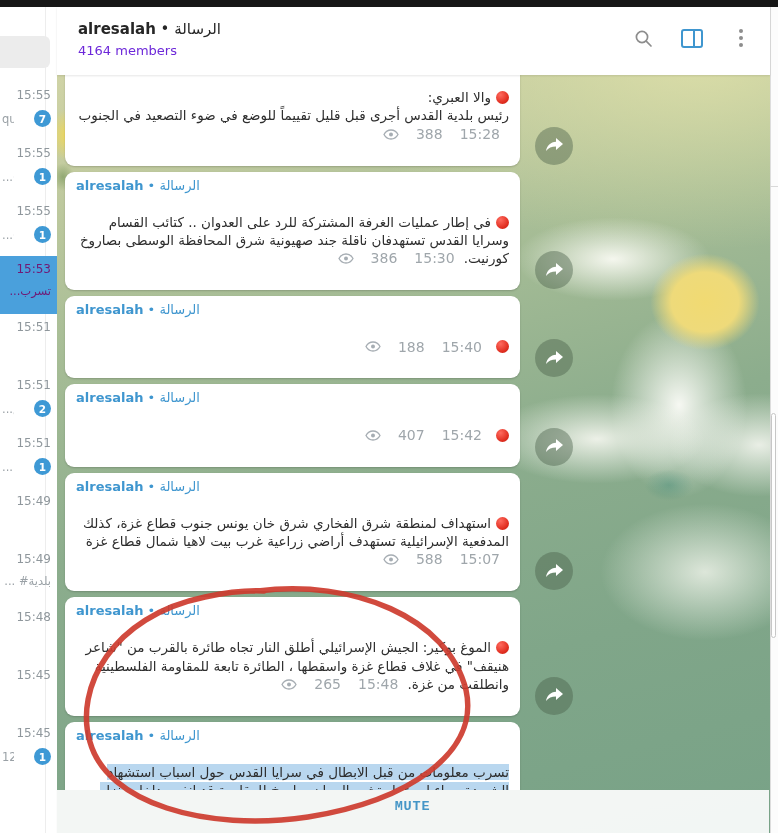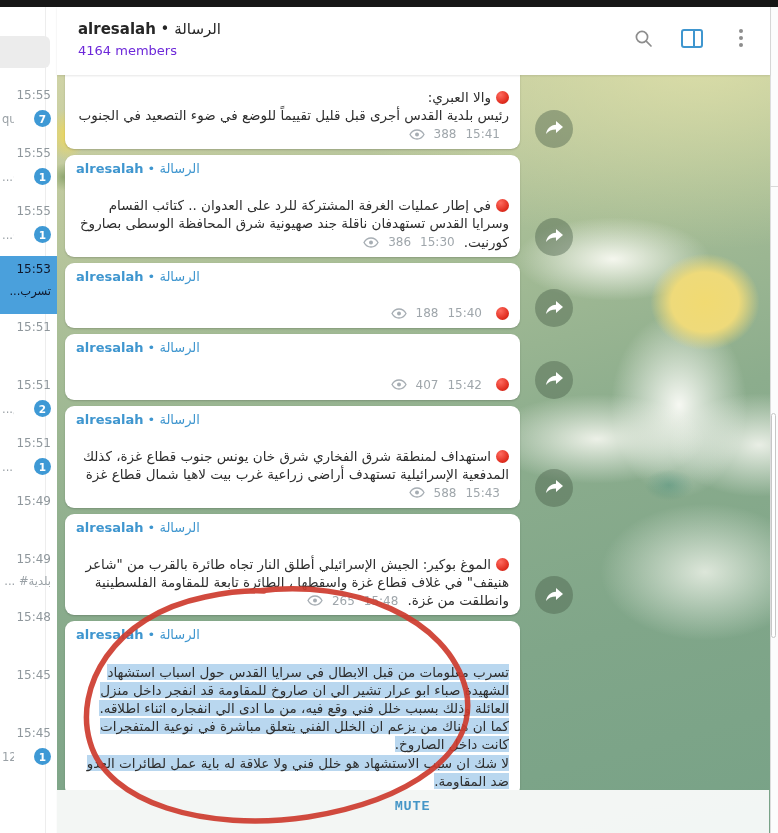--- a/index.html
+++ b/index.html
@@ -31,21 +31,21 @@
                border-radius:0 6px 6px 0;}
   .rows{position:absolute;left:0;top:75px;width:57px;}
   .srow{height:58px;box-sizing:border-box;padding:5px 6px 0 2px;}
   .srow .stime{font-size:12px;color:#8f979c;text-align:right;line-height:16px;}
   .srow .sline2{margin-top:7px;display:flex;justify-content:flex-end;align-items:center;gap:20px;}
   .srow .stext{font-size:11.5px;color:#9aa1a6;white-space:nowrap;overflow:hidden;direction:ltr;}
   .badge{min-width:17px;height:17px;border-radius:9px;background:#3e99d5;color:#fff;
          font-size:10.5px;font-weight:bold;display:flex;align-items:center;justify-content:center;
          padding:0 2px;box-sizing:border-box;flex:0 0 auto;}
   .srow.selected{background:#4aa0dc;}
-  .srow.selected .stime,.srow.selected .stext{color:#0f172a;}
+  .srow.selected .stime,.srow.selected .stext{color:#701a75;}
 
   
   .header{position:absolute;left:57px;top:7px;width:713px;height:68px;background:#fff;z-index:20;
           box-shadow:0 1px 2px rgba(0,0,0,.10);}
   .htitle{position:absolute;left:21px;top:13px;font-size:15px;color:#262626;direction:ltr;}
   .htitle .hname{font-weight:bold;}
   .hsub{position:absolute;left:21px;top:36px;font-size:13px;color:#6d28d9;}
   .hicons{position:absolute;right:18px;top:20px;display:flex;gap:27px;align-items:center;}
   .icon-btn{width:22px;height:22px;display:flex;align-items:center;justify-content:center;cursor:pointer;}
   .kebab{display:flex;flex-direction:column;gap:3px;}
@@ -58,31 +58,31 @@
           border-left:1px solid #ddd;z-index:15;box-sizing:border-box;}
   .rdiv{position:absolute;left:770px;top:186px;width:8px;height:1px;background:#d9d9d9;z-index:16;}
   .rscroll{position:absolute;left:771px;top:413px;width:5px;height:225px;border:1px solid #c7c7c7;
            border-radius:4px;background:#fff;z-index:16;box-sizing:border-box;}
 
   
   .chat{position:absolute;left:57px;top:75px;width:713px;height:715px;overflow:hidden;z-index:5;}
   .messages{position:absolute;left:8px;top:-10px;width:455px;}
   .msg-row{position:relative;width:455px;margin-bottom:6px;}
   .bubble{box-sizing:border-box;width:455px;background:#fff;border-radius:9px;
-          box-shadow:0 1px 2px rgba(0,0,0,.18);padding:5px 11px 6px 11px;}
+          box-shadow:0 1px 2px rgba(0,0,0,.18);padding:5px 11px 22px 11px;}
   .msg-head{direction:ltr;text-align:left;font-size:13px;line-height:17px;color:#3f96cf;margin-bottom:1px;}
   .msg-head .mh-name{font-weight:bold;}
   .msg-text{direction:rtl;text-align:right;font-size:13.5px;line-height:1.35;color:#2e2e2e;
             white-space:pre-line;}
   .red-dot{display:inline-block;width:13px;height:13px;border-radius:50%;margin-left:5px;
            vertical-align:-2px;background:radial-gradient(circle at 35% 30%,#ff6a5e,#e02d1f 65%,#b71f14);}
   .hl{background:#b9d7ef;}
   .hashtag{color:#3f96cf;}
-  .meta{display:inline-flex;direction:ltr;align-items:center;gap:9px;color:#9fa6ab;
-        font-size:12px;margin:0 9px 0 2px;vertical-align:-1px;white-space:nowrap;}
+  .meta{display:inline-flex;direction:ltr;align-items:center;gap:17px;color:#9fa6ab;
+        font-size:14px;margin:0 9px 0 2px;vertical-align:-1px;white-space:nowrap;}
   .meta svg{display:block;}
   .share-btn{position:absolute;right:-53px;bottom:1px;width:38px;height:38px;border-radius:50%;
              background:rgba(72,94,72,.42);display:flex;align-items:center;justify-content:center;
              cursor:pointer;}
   
   .mutebar{position:absolute;left:56px;top:790px;width:713px;height:60px;
            background:rgba(252,252,252,.93);z-index:8;display:flex;justify-content:center;font-family:Liberation Mono, monospace;}
   .mute{margin-top:9px;font-size:13.5px;font-weight:bold;letter-spacing:.8px;color:#4596c7;cursor:pointer;}
 
   
@@ -227,21 +227,21 @@
     <div class="bubble">
 
       <div class="msg-text" dir="rtl">
         <span class="red-dot"></span><span class="body-wrap"><span class="t-main">والا العبري:
 رئيس بلدية القدس أجرى قبل قليل تقييماً للوضع في ضوء التصعيد في الجنوب</span></span><span class="meta">
           <svg width="16" height="11" viewBox="0 0 16 11">
                   <path d="M1 5.5 C3 1.8 5.4 1 8 1 s5 .8 7 4.5 C13 9.2 10.6 10 8 10 S3 9.2 1 5.5 Z" fill="none" stroke="#a6adb3" stroke-width="1.3"></path>
                   <circle cx="8" cy="5.5" r="2" fill="#a6adb3"></circle>
                 </svg>
           <span class="views">388</span>
-          <span class="mtime">15:41</span>
+          <span class="mtime">15:28</span>
         </span>
       </div>
     </div>
     <div class="share-btn">
       <svg width="20" height="17" viewBox="0 0 20 17">
               <path d="M12 1 L19 7 L12 13 L12 9.5 C7.5 9.5 4.5 10.8 2 14 C3 8.5 6.5 5.2 12 4.8 Z" fill="#fff"></path>
             </svg>
     </div>
   </div>
 
@@ -327,21 +327,21 @@
         <span> • </span>
         <span>الرسالة</span>
       </div>
       <div class="msg-text" dir="rtl">
         <span class="red-dot"></span><span class="body-wrap"><span class="t-main">استهداف لمنطقة شرق الفخاري شرق خان يونس جنوب قطاع غزة، كذلك المدفعية الإسرائيلية تستهدف أراضي زراعية غرب بيت لاهيا شمال قطاع غزة</span></span><span class="meta">
           <svg width="16" height="11" viewBox="0 0 16 11">
                   <path d="M1 5.5 C3 1.8 5.4 1 8 1 s5 .8 7 4.5 C13 9.2 10.6 10 8 10 S3 9.2 1 5.5 Z" fill="none" stroke="#a6adb3" stroke-width="1.3"></path>
                   <circle cx="8" cy="5.5" r="2" fill="#a6adb3"></circle>
                 </svg>
           <span class="views">588</span>
-          <span class="mtime">15:43</span>
+          <span class="mtime">15:07</span>
         </span>
       </div>
     </div>
     <div class="share-btn">
       <svg width="20" height="17" viewBox="0 0 20 17">
               <path d="M12 1 L19 7 L12 13 L12 9.5 C7.5 9.5 4.5 10.8 2 14 C3 8.5 6.5 5.2 12 4.8 Z" fill="#fff"></path>
             </svg>
     </div>
   </div>
 

